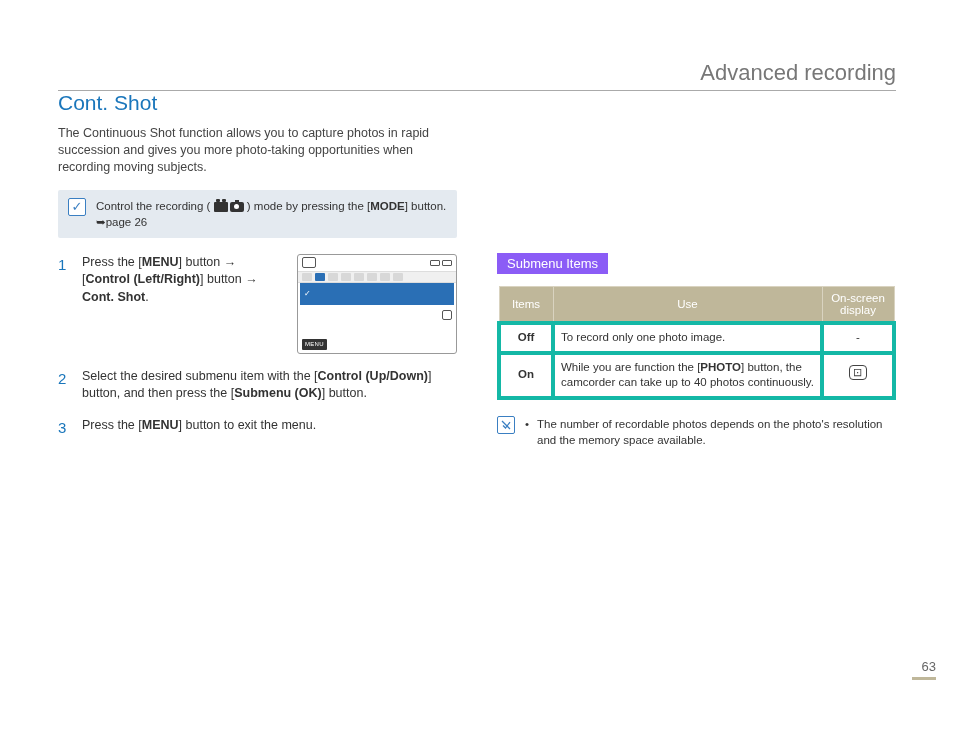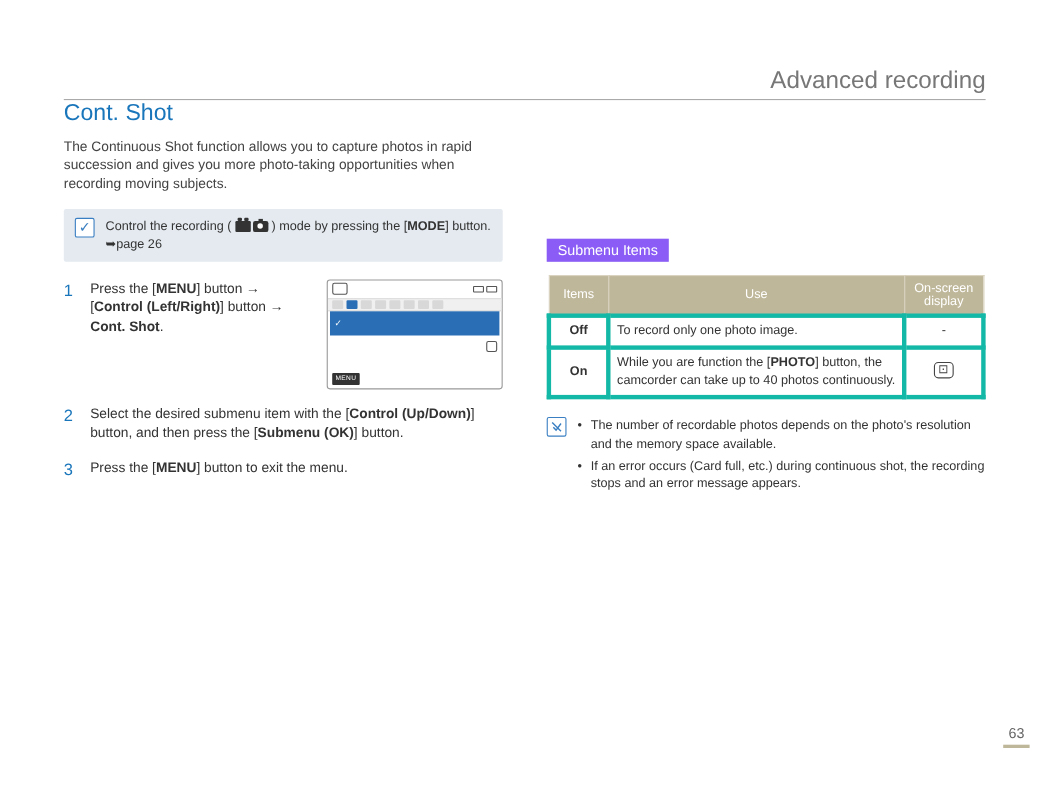--- a/index.html
+++ b/index.html
@@ -185,21 +185,21 @@
 
   .pagenum {
     position:absolute;
     right:18px;
     bottom:50px;
     font-size:13px;
     color:#666;
     border-bottom:3px solid #bfb79a;
     padding-bottom:3px;
     width:24px;
-    text-align:center;
+    text-align:right;
   }
 
   .mini-icons { display:inline-flex; gap:2px; align-items:center; vertical-align:middle;}
   .mini-cam { display:inline-block; width:14px; height:10px; background:#333; border-radius:1px; position:relative;}
   .mini-cam::before { content:""; position:absolute; top:-3px; left:2px; width:4px; height:3px; background:#333; border-radius:1px;}
   .mini-cam::after  { content:""; position:absolute; top:-3px; right:2px; width:4px; height:3px; background:#333; border-radius:1px;}
   .mini-photo { display:inline-block; width:14px; height:10px; background:#333; border-radius:2px; position:relative;}
   .mini-photo::before { content:""; position:absolute; top:2px; left:4px; width:5px; height:5px; background:#fff; border-radius:50%;}
   .mini-photo::after { content:""; position:absolute; top:-2px; left:5px; width:4px; height:2px; background:#333;}
 </style>
@@ -304,19 +304,18 @@
     </table>
 
     <div class="notebox">
       <span class="note-icon">
         <svg width="12" height="12" viewBox="0 0 24 24" fill="none" stroke="#3a7fc2" stroke-width="2.5">
             <path d="M4 4l16 16M20 6l-9 12-5-5"></path>
           </svg>
       </span>
       <ul>
         <li>The number of recordable photos depends on the photo's resolution and the memory space available.</li>
-        <li>If an error occurs (Card full, etc.) during continuous shot, the recording stops and an error message appears.</li>
       </ul>
     </div>
   </div>
 </div>
 
 <div class="pagenum">63</div>
 
 </body></html>

